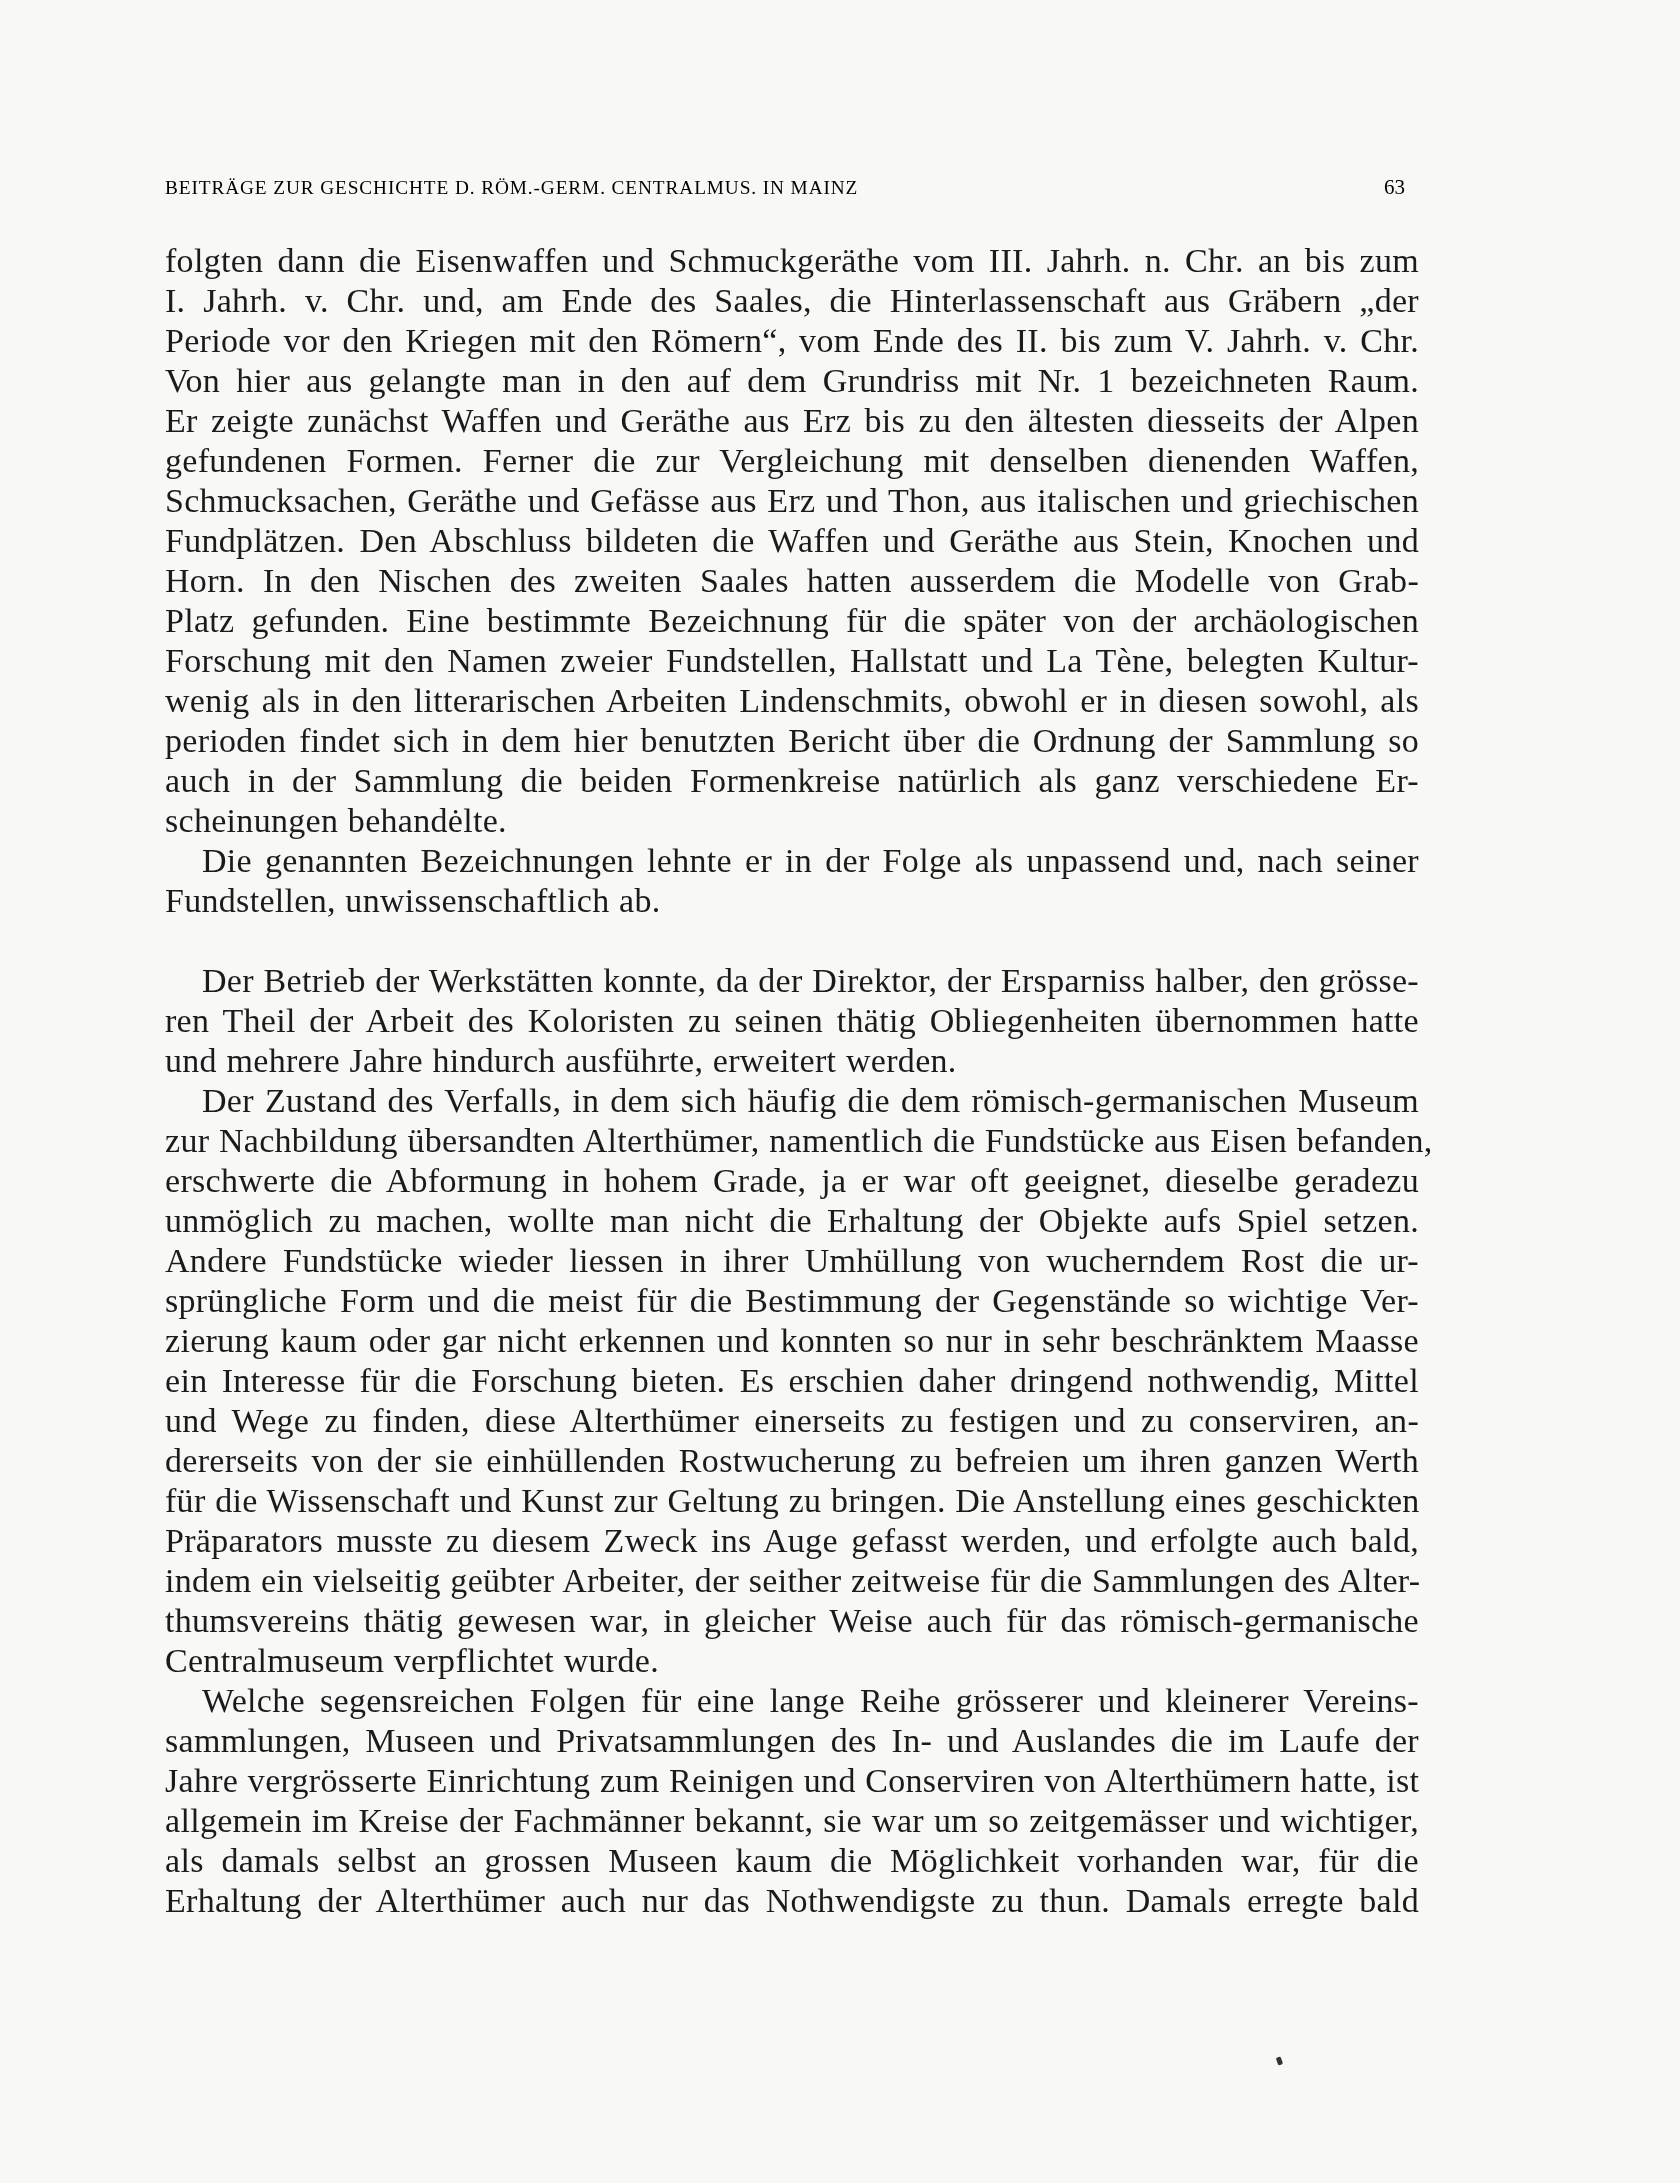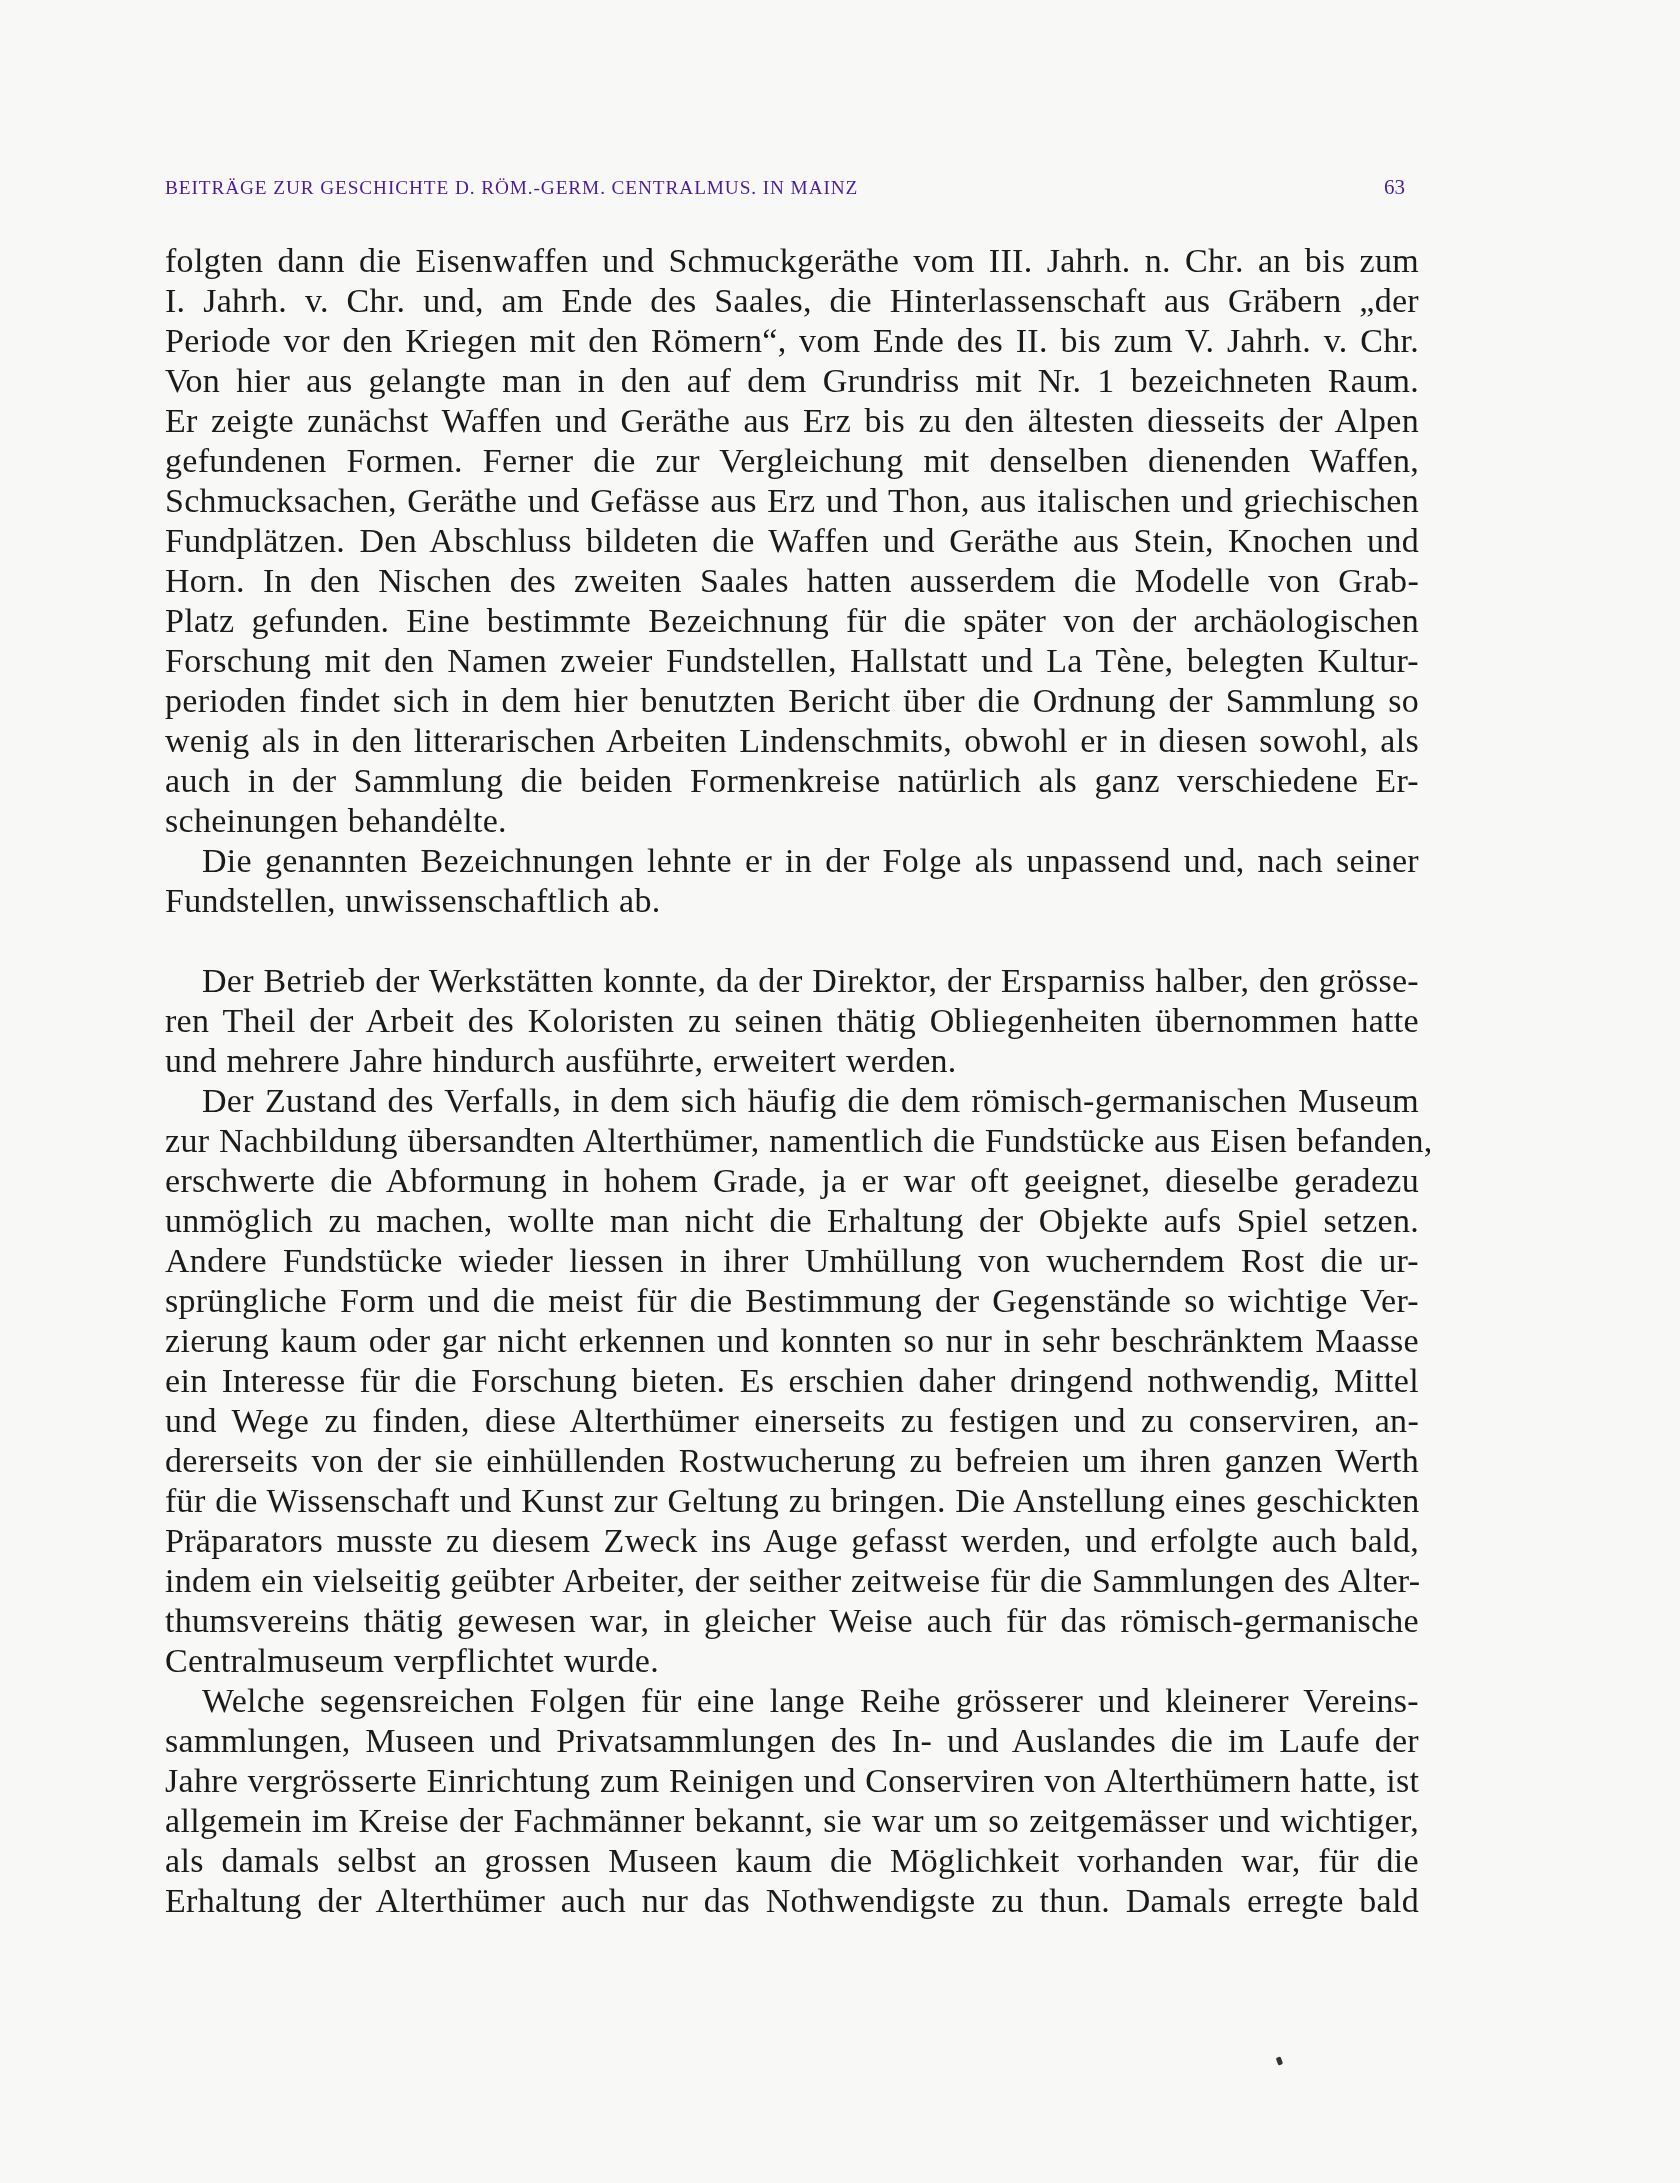--- a/index.html
+++ b/index.html
@@ -23,21 +23,21 @@
     }
     .running-head {
       position: absolute;
       left: 165px;
       top: 173px;
       width: 1240px;
       height: 29px;
       font-size: 19.3px;
       letter-spacing: 0.9px;
       line-height: 29px;
-      color: #4c1d95;
+      color: #000000;
     }
     .running-head .title {
       position: absolute;
       left: 0;
       top: 0;
       white-space: nowrap;
     }
     .running-head .folio {
       position: absolute;
       right: 0;
@@ -100,22 +100,22 @@
         <span class="line">I. Jahrh. v. Chr. und, am Ende des Saales, die Hinterlassenschaft aus Gräbern „der</span>
         <span class="line">Periode vor den Kriegen mit den Römern“, vom Ende des II. bis zum V. Jahrh. v. Chr.</span>
         <span class="line">Von hier aus gelangte man in den auf dem Grundriss mit Nr. 1 bezeichneten Raum.</span>
         <span class="line">Er zeigte zunächst Waffen und Geräthe aus Erz bis zu den ältesten diesseits der Alpen</span>
         <span class="line">gefundenen Formen.  Ferner die zur Vergleichung mit denselben dienenden Waffen,</span>
         <span class="line">Schmucksachen, Geräthe und Gefässe aus Erz und Thon, aus italischen und griechischen</span>
         <span class="line">Fundplätzen.  Den Abschluss bildeten die Waffen und Geräthe aus Stein, Knochen und</span>
         <span class="line">Horn.  In den Nischen des zweiten Saales hatten ausserdem die Modelle von Grab-</span>
         <span class="line">Platz gefunden.  Eine bestimmte Bezeichnung für die später von der archäologischen</span>
         <span class="line">Forschung mit den Namen zweier Fundstellen, Hallstatt und La Tène, belegten Kultur-</span>
+        <span class="line">wenig als in den litterarischen Arbeiten Lindenschmits, obwohl er in diesen sowohl, als</span>
         <span class="line">perioden findet sich in dem hier benutzten Bericht über die Ordnung der Sammlung so</span>
-        <span class="line">wenig als in den litterarischen Arbeiten Lindenschmits, obwohl er in diesen sowohl, als</span>
         <span class="line">auch in der Sammlung die beiden Formenkreise natürlich als ganz verschiedene Er-</span>
         <span class="line last">scheinungen behandėlte.</span>
       </div>
       <div class="paragraph">
         <span class="line indent">Die genannten Bezeichnungen lehnte er in der Folge als unpassend und, nach seiner</span>
         <span class="line last">Fundstellen, unwissenschaftlich ab.</span>
       </div>
       <div class="spacer"></div>
       <div class="paragraph">
         <span class="line indent">Der Betrieb der Werkstätten konnte, da der Direktor, der Ersparniss halber, den grösse-</span>

